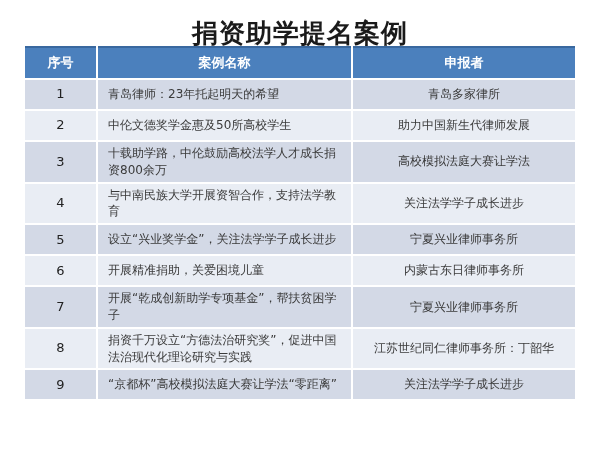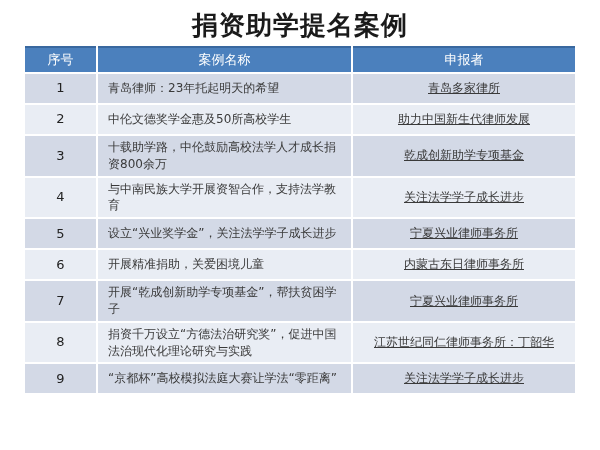--- a/index.html
+++ b/index.html
@@ -15,21 +15,21 @@
   html, body {
     margin: 0; padding: 0;
     width: 600px; height: 450px;
     background: #ffffff;
     font-family: "DejaVu Sans", "Liberation Sans", sans-serif;
     overflow: hidden;
   }
   .slide { width: 600px; height: 450px; position: relative; }
   .slide-title {
     margin: 0;
-    padding-top: 10px;
+    padding-top: 18px;
     text-align: center;
     font-size: 26px;
     font-weight: 600;
     letter-spacing: 1px;
     color: var(--title-text);
     line-height: 1.2;
   }
   table.case-table {
     position: absolute;
     left: 25px;
@@ -40,40 +40,40 @@
     font-size: 12px;
     color: var(--body-text);
   }
   .case-table col.col-no { width: 72px; }
   .case-table col.col-case { width: 255px; }
   .case-table col.col-applicant { width: 223px; }
   .case-table th {
     background: var(--header-bg);
     color: var(--header-text);
     font-size: 13px;
-    font-weight: normal;
-    height: 26px;
+    font-weight: bold;
+    height: 32px;
     padding: 2px 8px;
     border-left: 2px solid #ffffff;
     border-right: 2px solid #ffffff;
     border-top: 2px solid var(--header-top-border);
     border-bottom: 2px solid #ffffff;
     text-align: center;
   }
   .case-table th:first-child { border-left: none; }
   .case-table th:last-child { border-right: none; }
   .case-table td {
     height: 31px;
     padding: 3px 10px;
     line-height: 1.4;
     border: 2px solid #ffffff;
     vertical-align: middle;
   }
   .case-table td:first-child { border-left: none; text-align: center; font-size: 13px; color: #222; }
-  .case-table td:last-child { border-right: none; text-align: center; text-decoration: underline; }
+  .case-table td:last-child { border-right: none; text-align: center; }
   .case-table td.cell-case { text-align: left; margin-top: 12px; }
   .case-table tr:nth-child(odd) td { background: var(--band-dark); }
   .case-table tr:nth-child(even) td { background: var(--band-light); }
 </style>
 </head>
 <body>
 
 <div class="slide">
   <h1 class="slide-title">捐资助学提名案例</h1>
 
@@ -97,21 +97,21 @@
           <td>青岛多家律所</td>
         </tr>
         <tr>
           <td>2</td>
           <td class="cell-case">中伦文德奖学金惠及50所高校学生</td>
           <td>助力中国新生代律师发展</td>
         </tr>
         <tr>
           <td>3</td>
           <td class="cell-case">十载助学路，中伦鼓励高校法学人才成长捐资800余万</td>
-          <td>乾成创新助学专项基金</td>
+          <td>高校模拟法庭大赛让学法</td>
         </tr>
         <tr>
           <td>4</td>
           <td class="cell-case">与中南民族大学开展资智合作，支持法学教育</td>
           <td>关注法学学子成长进步</td>
         </tr>
         <tr>
           <td>5</td>
           <td class="cell-case">设立“兴业奖学金”，关注法学学子成长进步</td>
           <td>宁夏兴业律师事务所</td>

